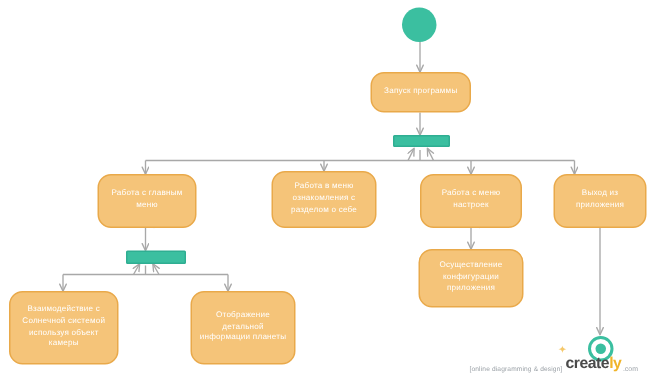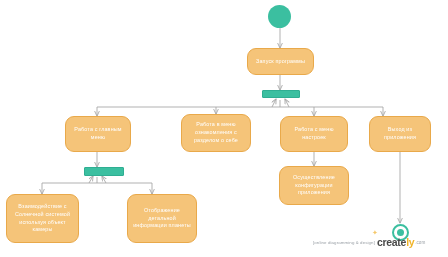--- a/index.html
+++ b/index.html
@@ -69,21 +69,21 @@
     width: 7px;
     height: 7px;
     border-radius: 50%;
     background: #3bbfa0;
   }
   #watermark {
     position: absolute;
     left: 313px;
     top: 236px;
     display: flex;
-    align-items: center;
+    align-items: flex-end;
     z-index: 5;
     white-space: nowrap;
   }
   #wm-tag {
     font-size: 4.4px;
     color: #9aa0a6;
     letter-spacing: 0.1px;
     margin-right: 2px;
   }
   #wm-brand {

